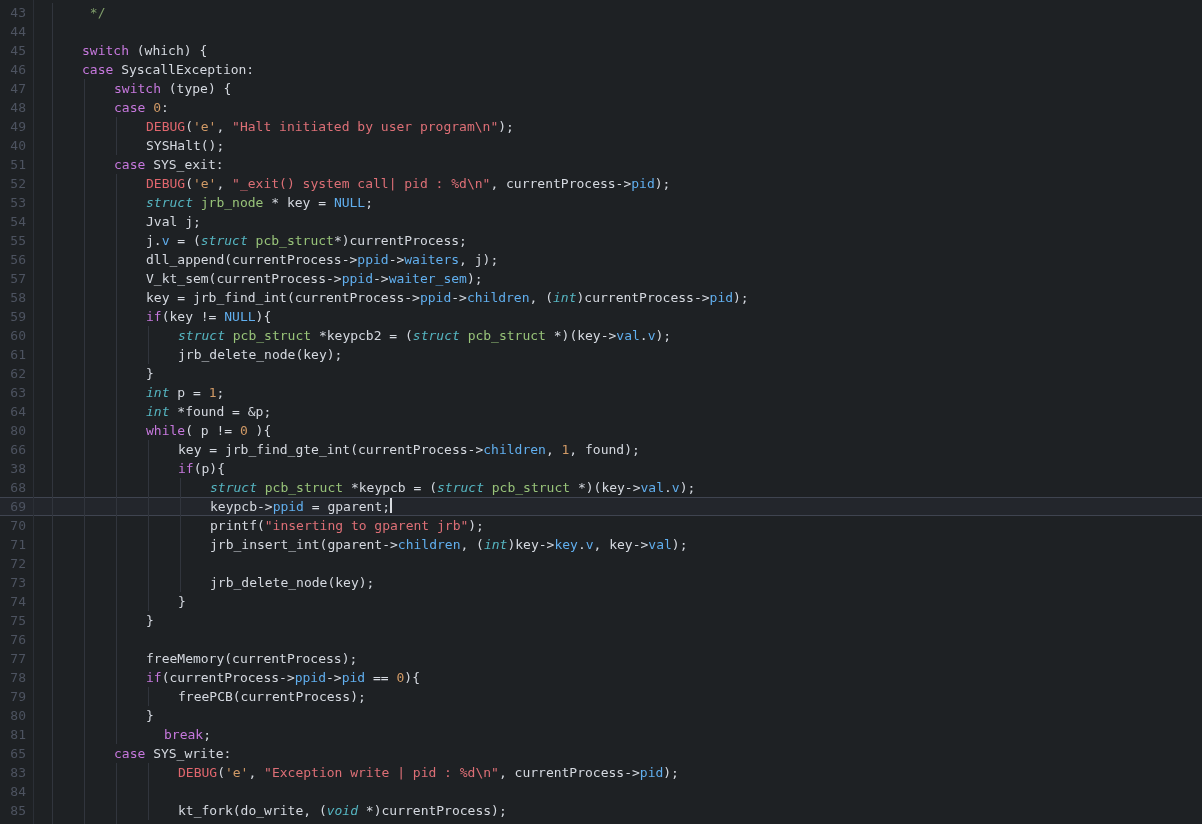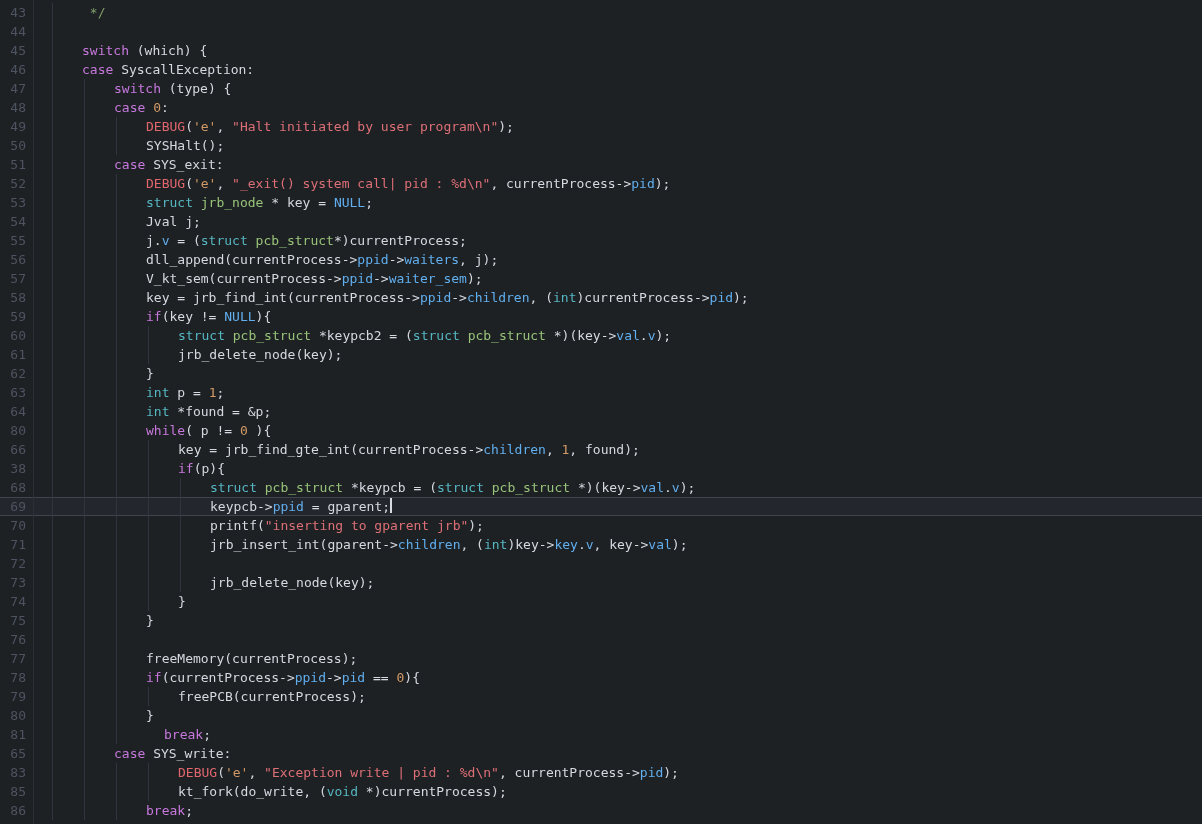--- a/index.html
+++ b/index.html
@@ -29,21 +29,21 @@
     text-align:right;color:var(--gutterNum,#4d5360);
     -webkit-user-select:none;user-select:none;
   }
   .guide{
     position:absolute;top:0;width:1px;height:19px;
     background:var(--guide,#31353d);
   }
   .code{position:absolute;top:0;height:19px;color:var(--fgDefault,#d5d9e0);}
   .tk-d {color:var(--fgDefault,#d5d9e0);}
   .tk-k {color:var(--kw,#c678dd);}
-  .tk-t {color:var(--type,#56b6c2);}
+  .tk-t {color:var(--type,#56b6c2);font-style:italic;}
   .tk-g {color:var(--usertype,#98c379);}
   .tk-cm{color:var(--comment,#7f9d6a);}
   .tk-p {color:var(--prop,#61afef);}
   .tk-s {color:var(--str,#dd6f76);}
   .tk-ch{color:var(--chr,#d19a66);}
   .tk-n {color:var(--num,#d19a66);}
   .tk-m {color:var(--macro,#e0666d);}
   .caret{
     display:inline-block;width:2px;height:15px;
     background:var(--caret,#d8dbe0);
@@ -56,21 +56,21 @@
 <div id="editor" style="--bg: #1e2124; --fgDefault: #d5d9e0; --gutterNum: #4d5360; --gutterBorder: #2b2f36; --guide: #31353d; --kw: #c678dd; --type: #56b6c2; --usertype: #98c379; --comment: #7f9d6a; --prop: #61afef; --str: #dd6f76; --chr: #d19a66; --num: #d19a66; --macro: #e0666d; --currentLineBg: #23262c; --currentLineBorder: #3f4450; --caret: #d8dbe0;">
   <div class="gutter-border"></div>
   <div id="code-area">
       <div class="line"><span class="ln">43</span><span class="guide" style="left: 52px;"></span><span class="code" style="left: 82px;"><span class="tk-cm"> */</span></span></div>
       <div class="line"><span class="ln">44</span><span class="guide" style="left: 52px;"></span><span class="code" style="left: 50px;"></span></div>
       <div class="line"><span class="ln">45</span><span class="guide" style="left: 52px;"></span><span class="code" style="left: 82px; text-align: right;"><span class="tk-k">switch</span><span class="tk-d"> (which) {</span></span></div>
       <div class="line"><span class="ln">46</span><span class="guide" style="left: 52px;"></span><span class="code" style="left: 82px;"><span class="tk-k">case</span><span class="tk-d"> SyscallException:</span></span></div>
       <div class="line"><span class="ln">47</span><span class="guide" style="left: 52px;"></span><span class="guide" style="left: 84px;"></span><span class="code" style="left: 114px;"><span class="tk-k">switch</span><span class="tk-d"> (type) {</span></span></div>
       <div class="line"><span class="ln">48</span><span class="guide" style="left: 52px;"></span><span class="guide" style="left: 84px;"></span><span class="code" style="left: 114px;"><span class="tk-k">case</span><span class="tk-d"> </span><span class="tk-n">0</span><span class="tk-d">:</span></span></div>
       <div class="line"><span class="ln">49</span><span class="guide" style="left: 52px;"></span><span class="guide" style="left: 84px;"></span><span class="guide" style="left: 116px;"></span><span class="code" style="left: 146px;"><span class="tk-m">DEBUG</span><span class="tk-d">(</span><span class="tk-ch">'e'</span><span class="tk-d">, </span><span class="tk-s">"Halt initiated by user program\n"</span><span class="tk-d">);</span></span></div>
-      <div class="line"><span class="ln">50</span><span class="guide" style="left: 52px;"></span><span class="guide" style="left: 84px;"></span><span class="guide" style="left: 116px;"></span><span class="code" style="left: 146px;"><span class="tk-d">SYSHalt();</span></span></div>
+      <div class="line"><span class="ln">40</span><span class="guide" style="left: 52px;"></span><span class="guide" style="left: 84px;"></span><span class="guide" style="left: 116px;"></span><span class="code" style="left: 146px;"><span class="tk-d">SYSHalt();</span></span></div>
       <div class="line"><span class="ln">51</span><span class="guide" style="left: 52px;"></span><span class="guide" style="left: 84px;"></span><span class="code" style="left: 114px;"><span class="tk-k">case</span><span class="tk-d"> SYS_exit:</span></span></div>
       <div class="line"><span class="ln">52</span><span class="guide" style="left: 52px;"></span><span class="guide" style="left: 84px;"></span><span class="guide" style="left: 116px;"></span><span class="code" style="left: 146px;"><span class="tk-m">DEBUG</span><span class="tk-d">(</span><span class="tk-ch">'e'</span><span class="tk-d">, </span><span class="tk-s">"_exit() system call| pid : %d\n"</span><span class="tk-d">, currentProcess-&gt;</span><span class="tk-p">pid</span><span class="tk-d">);</span></span></div>
       <div class="line"><span class="ln">53</span><span class="guide" style="left: 52px;"></span><span class="guide" style="left: 84px;"></span><span class="guide" style="left: 116px;"></span><span class="code" style="left: 146px;"><span class="tk-t">struct</span><span class="tk-d"> </span><span class="tk-g">jrb_node</span><span class="tk-d"> * key = </span><span class="tk-p">NULL</span><span class="tk-d">;</span></span></div>
       <div class="line"><span class="ln">54</span><span class="guide" style="left: 52px;"></span><span class="guide" style="left: 84px;"></span><span class="guide" style="left: 116px;"></span><span class="code" style="left: 146px;"><span class="tk-d">Jval j;</span></span></div>
       <div class="line"><span class="ln">55</span><span class="guide" style="left: 52px;"></span><span class="guide" style="left: 84px;"></span><span class="guide" style="left: 116px;"></span><span class="code" style="left: 146px;"><span class="tk-d">j.</span><span class="tk-p">v</span><span class="tk-d"> = (</span><span class="tk-t">struct</span><span class="tk-d"> </span><span class="tk-g">pcb_struct</span><span class="tk-d">*)currentProcess;</span></span></div>
       <div class="line"><span class="ln">56</span><span class="guide" style="left: 52px;"></span><span class="guide" style="left: 84px;"></span><span class="guide" style="left: 116px;"></span><span class="code" style="left: 146px;"><span class="tk-d">dll_append(currentProcess-&gt;</span><span class="tk-p">ppid</span><span class="tk-d">-&gt;</span><span class="tk-p">waiters</span><span class="tk-d">, j);</span></span></div>
       <div class="line"><span class="ln">57</span><span class="guide" style="left: 52px;"></span><span class="guide" style="left: 84px;"></span><span class="guide" style="left: 116px;"></span><span class="code" style="left: 146px;"><span class="tk-d">V_kt_sem(currentProcess-&gt;</span><span class="tk-p">ppid</span><span class="tk-d">-&gt;</span><span class="tk-p">waiter_sem</span><span class="tk-d">);</span></span></div>
       <div class="line"><span class="ln">58</span><span class="guide" style="left: 52px;"></span><span class="guide" style="left: 84px;"></span><span class="guide" style="left: 116px;"></span><span class="code" style="left: 146px;"><span class="tk-d">key = jrb_find_int(currentProcess-&gt;</span><span class="tk-p">ppid</span><span class="tk-d">-&gt;</span><span class="tk-p">children</span><span class="tk-d">, (</span><span class="tk-t">int</span><span class="tk-d">)currentProcess-&gt;</span><span class="tk-p">pid</span><span class="tk-d">);</span></span></div>
       <div class="line"><span class="ln">59</span><span class="guide" style="left: 52px;"></span><span class="guide" style="left: 84px;"></span><span class="guide" style="left: 116px;"></span><span class="code" style="left: 146px;"><span class="tk-k">if</span><span class="tk-d">(key != </span><span class="tk-p">NULL</span><span class="tk-d">){</span></span></div>
       <div class="line"><span class="ln">60</span><span class="guide" style="left: 52px;"></span><span class="guide" style="left: 84px;"></span><span class="guide" style="left: 116px;"></span><span class="guide" style="left: 148px;"></span><span class="code" style="left: 178px;"><span class="tk-t">struct</span><span class="tk-d"> </span><span class="tk-g">pcb_struct</span><span class="tk-d"> *keypcb2 = (</span><span class="tk-t">struct</span><span class="tk-d"> </span><span class="tk-g">pcb_struct</span><span class="tk-d"> *)(key-&gt;</span><span class="tk-p">val</span><span class="tk-d">.</span><span class="tk-p">v</span><span class="tk-d">);</span></span></div>
@@ -90,16 +90,17 @@
       <div class="line"><span class="ln">74</span><span class="guide" style="left: 52px;"></span><span class="guide" style="left: 84px;"></span><span class="guide" style="left: 116px;"></span><span class="guide" style="left: 148px;"></span><span class="code" style="left: 178px;"><span class="tk-d">}</span></span></div>
       <div class="line"><span class="ln">75</span><span class="guide" style="left: 52px;"></span><span class="guide" style="left: 84px;"></span><span class="guide" style="left: 116px;"></span><span class="code" style="left: 146px;"><span class="tk-d">}</span></span></div>
       <div class="line"><span class="ln">76</span><span class="guide" style="left: 52px;"></span><span class="guide" style="left: 84px;"></span><span class="guide" style="left: 116px;"></span><span class="code" style="left: 50px;"></span></div>
       <div class="line"><span class="ln">77</span><span class="guide" style="left: 52px;"></span><span class="guide" style="left: 84px;"></span><span class="guide" style="left: 116px;"></span><span class="code" style="left: 146px;"><span class="tk-d">freeMemory(currentProcess);</span></span></div>
       <div class="line"><span class="ln">78</span><span class="guide" style="left: 52px;"></span><span class="guide" style="left: 84px;"></span><span class="guide" style="left: 116px;"></span><span class="code" style="left: 146px;"><span class="tk-k">if</span><span class="tk-d">(currentProcess-&gt;</span><span class="tk-p">ppid</span><span class="tk-d">-&gt;</span><span class="tk-p">pid</span><span class="tk-d"> == </span><span class="tk-n">0</span><span class="tk-d">){</span></span></div>
       <div class="line"><span class="ln">79</span><span class="guide" style="left: 52px;"></span><span class="guide" style="left: 84px;"></span><span class="guide" style="left: 116px;"></span><span class="guide" style="left: 148px;"></span><span class="code" style="left: 178px;"><span class="tk-d">freePCB(currentProcess);</span></span></div>
       <div class="line"><span class="ln">80</span><span class="guide" style="left: 52px;"></span><span class="guide" style="left: 84px;"></span><span class="guide" style="left: 116px;"></span><span class="code" style="left: 146px;"><span class="tk-d">}</span></span></div>
       <div class="line"><span class="ln">81</span><span class="guide" style="left: 52px;"></span><span class="guide" style="left: 84px;"></span><span class="guide" style="left: 116px;"></span><span class="code" style="left: 164px;"><span class="tk-k">break</span><span class="tk-d">;</span></span></div>
       <div class="line"><span class="ln">65</span><span class="guide" style="left: 52px;"></span><span class="guide" style="left: 84px;"></span><span class="code" style="left: 114px;"><span class="tk-k">case</span><span class="tk-d"> SYS_write:</span></span></div>
       <div class="line"><span class="ln">83</span><span class="guide" style="left: 52px;"></span><span class="guide" style="left: 84px;"></span><span class="guide" style="left: 116px;"></span><span class="guide" style="left: 148px;"></span><span class="code" style="left: 178px;"><span class="tk-m">DEBUG</span><span class="tk-d">(</span><span class="tk-ch">'e'</span><span class="tk-d">, </span><span class="tk-s">"Exception write | pid : %d\n"</span><span class="tk-d">, currentProcess-&gt;</span><span class="tk-p">pid</span><span class="tk-d">);</span></span></div>
+      <div class="line"><span class="ln">84</span><span class="guide" style="left: 52px;"></span><span class="guide" style="left: 84px;"></span><span class="guide" style="left: 116px;"></span><span class="guide" style="left: 148px;"></span><span class="code" style="left: 50px;"></span></div>
       <div class="line"><span class="ln">85</span><span class="guide" style="left: 52px;"></span><span class="guide" style="left: 84px;"></span><span class="guide" style="left: 116px;"></span><span class="guide" style="left: 148px;"></span><span class="code" style="left: 178px;"><span class="tk-d">kt_fork(do_write, (</span><span class="tk-t">void</span><span class="tk-d"> *)currentProcess);</span></span></div>
       <div class="line"><span class="ln">86</span><span class="guide" style="left: 52px;"></span><span class="guide" style="left: 84px;"></span><span class="guide" style="left: 116px;"></span><span class="code" style="left: 146px;"><span class="tk-k">break</span><span class="tk-d">;</span></span></div>
     </div>
 </div>
 
 </body></html>

